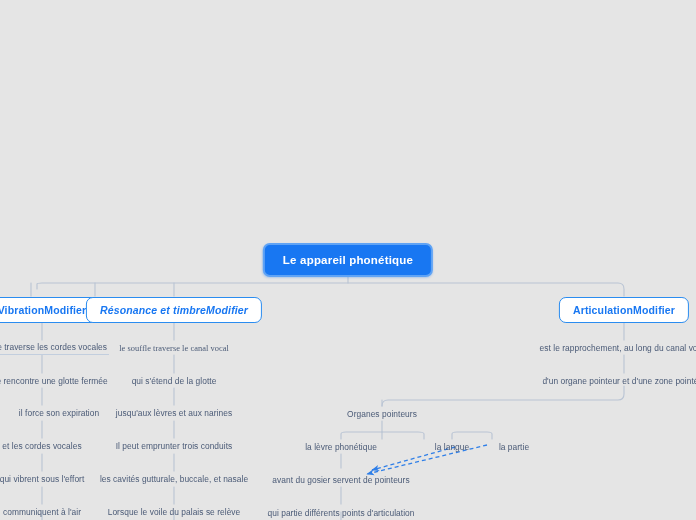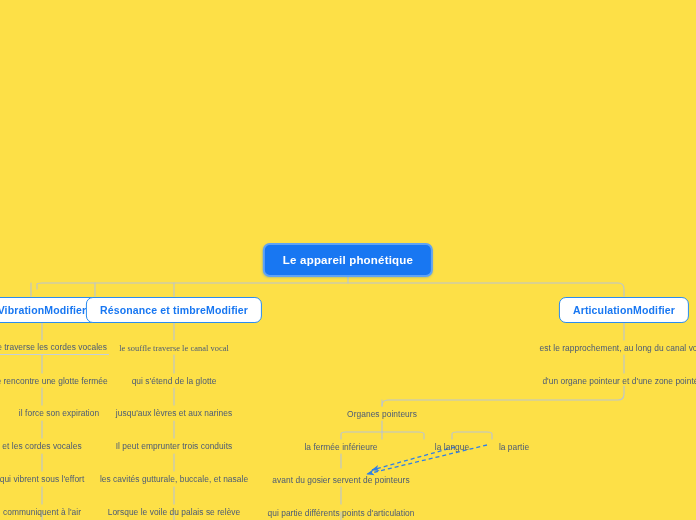--- a/index.html
+++ b/index.html
@@ -8,21 +8,21 @@
     margin: 0; padding: 0;
     width: 696px; height: 520px;
     overflow: hidden;
     background: #f1f5fc;
     font-family: "Liberation Sans", sans-serif;
   }
   #canvas {
     position: relative;
     width: 696px;
     height: 520px;
-    background: #fde047;
+    background: #e5e5e5;
     overflow: hidden;
   }
   svg.links {
     position: absolute;
     left: 0; top: 0;
     width: 696px; height: 520px;
     pointer-events: none;
   }
   .node {
     position: absolute;
@@ -126,40 +126,40 @@
 
     <g stroke="#2f7fe8" stroke-width="1.3" fill="none" stroke-dasharray="4 3">
       <path d="M455,447 L372,470" marker-end="url(#arrowhead)"></path>
       <path d="M487,445 L367,474" marker-end="url(#arrowhead)"></path>
     </g>
   </svg>
 
   <div class="node root" style="left:348px; top:260px;">Le appareil phonétique</div>
 
   <div class="node branch" style="left:42px; top:310px;">VibrationModifier</div>
-  <div class="node branch" style="left:174px; top:310px;">Résonance et timbreModifier</div>
+  <div class="node branch" style="left:174px; top:310px;font-style:italic;">Résonance et timbreModifier</div>
   <div class="node branch" style="left:624px; top:310px;">ArticulationModifier</div>
 
   <div class="node leaf underlined" style="left:42px; top:348px;">souffle traverse les cordes vocales</div>
   <div class="node leaf" style="left:42px; top:381px;">souffle rencontre une glotte fermée</div>
   <div class="node leaf" style="left:42px; top:413px;padding-left:36px;">il force son expiration</div>
   <div class="node leaf" style="left:42px; top:446px;">et les cordes vocales</div>
   <div class="node leaf" style="left:42px; top:479px;">qui vibrent sous l'effort</div>
   <div class="node leaf" style="left:42px; top:512px;">communiquent à l'air</div>
 
   <div class="node leaf" style="left:174px; top:348px;font-family:Liberation Serif, serif;">le souffle traverse le canal vocal</div>
   <div class="node leaf" style="left:174px; top:381px;">qui s'étend de la glotte</div>
   <div class="node leaf" style="left:174px; top:413px;">jusqu'aux lèvres et aux narines</div>
   <div class="node leaf" style="left:174px; top:446px;">Il peut emprunter trois conduits</div>
   <div class="node leaf" style="left:174px; top:479px;">les cavités gutturale, buccale, et nasale</div>
   <div class="node leaf" style="left:174px; top:512px;">Lorsque le voile du palais se relève</div>
 
   <div class="node leaf" style="left:624px; top:348px;">est le rapprochement, au long du canal vocal</div>
   <div class="node leaf" style="left:624px; top:381px;">d'un organe pointeur et d'une zone pointée.</div>
 
   <div class="node leaf" style="left:382px; top:414px;">Organes pointeurs</div>
-  <div class="node leaf" style="left:341px; top:447px;">la fermée inférieure</div>
+  <div class="node leaf" style="left:341px; top:447px;">la lèvre phonétique</div>
   <div class="node leaf" style="left:452px; top:447px;">la langue</div>
   <div class="node leaf" style="left:476px; top:447px;margin-left:38px;">la partie</div>
   <div class="node leaf" style="left:341px; top:480px;">avant du gosier servent de pointeurs</div>
   <div class="node leaf" style="left:341px; top:513px;">qui partie différents points d'articulation</div>
 
 </div>
 
 </body></html>

